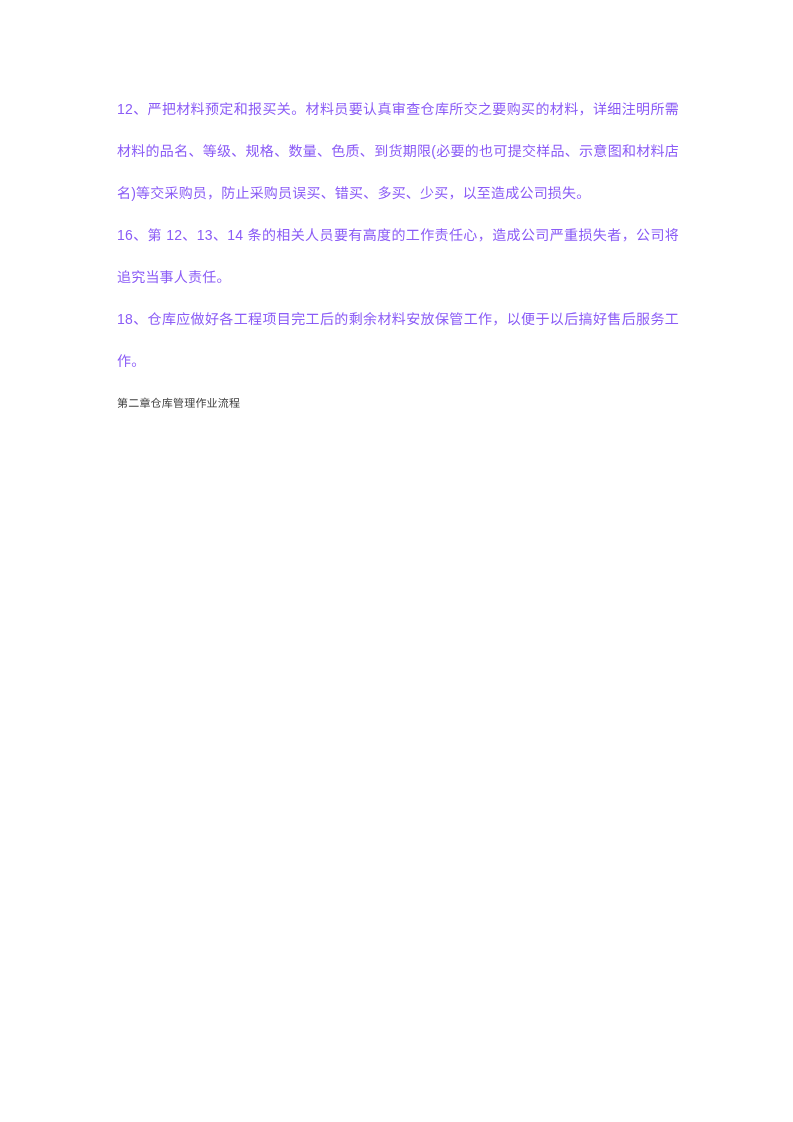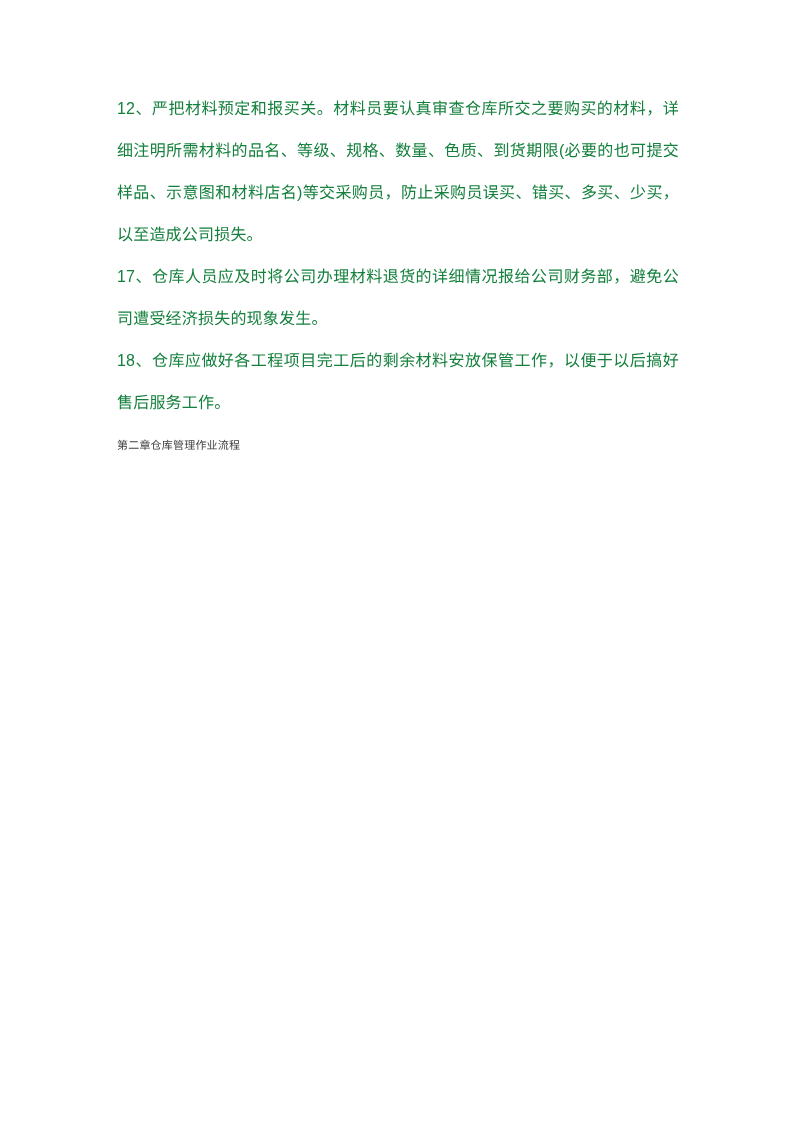--- a/index.html
+++ b/index.html
@@ -23,23 +23,23 @@
     box-sizing: border-box;
   }
   .doc-body {
     position: absolute;
     left: 117px;
     top: 88px;
     width: 562px;
   }
   .para {
     margin: 0 0 0 0;
-    font-size: 16px;
+    font-size: 14px;
     line-height: 42px;
-    color: #15803d;
+    color: #8b5cf6;
     text-align: justify;
     text-justify: inter-ideograph;
     letter-spacing: 0.2px;
     font-weight: 400;
     -webkit-font-smoothing: antialiased;
   }
   .heading-line {
     font-size: 11px;
     line-height: 42px;
     color: #3f3f3f;
@@ -52,21 +52,21 @@
 <body>
 
 <div class="page">
   <div class="doc-body">
 
     <p class="para">12、严把材料预定和报买关。材料员要认真审查仓库所交之要购买的材料，详细注明所需材料的品名、等级、规格、数量、色质、到货期限(必要的也可提交样品、示意图和材料店名)等交采购员，防止采购员误买、错买、多买、少买，以至造成公司损失。</p>
 
 
 
 
+    <p class="para">16、第 12、13、14 条的相关人员要有高度的工作责任心，造成公司严重损失者，公司将追究当事人责任。</p>
 
-    <p class="para">17、仓库人员应及时将公司办理材料退货的详细情况报给公司财务部，避免公司遭受经济损失的现象发生。</p>
 
     <p class="para">18、仓库应做好各工程项目完工后的剩余材料安放保管工作，以便于以后搞好售后服务工作。</p>
 
     <div class="heading-line">第二章仓库管理作业流程</div>
 
   </div>
 </div>
 
 </body></html>

